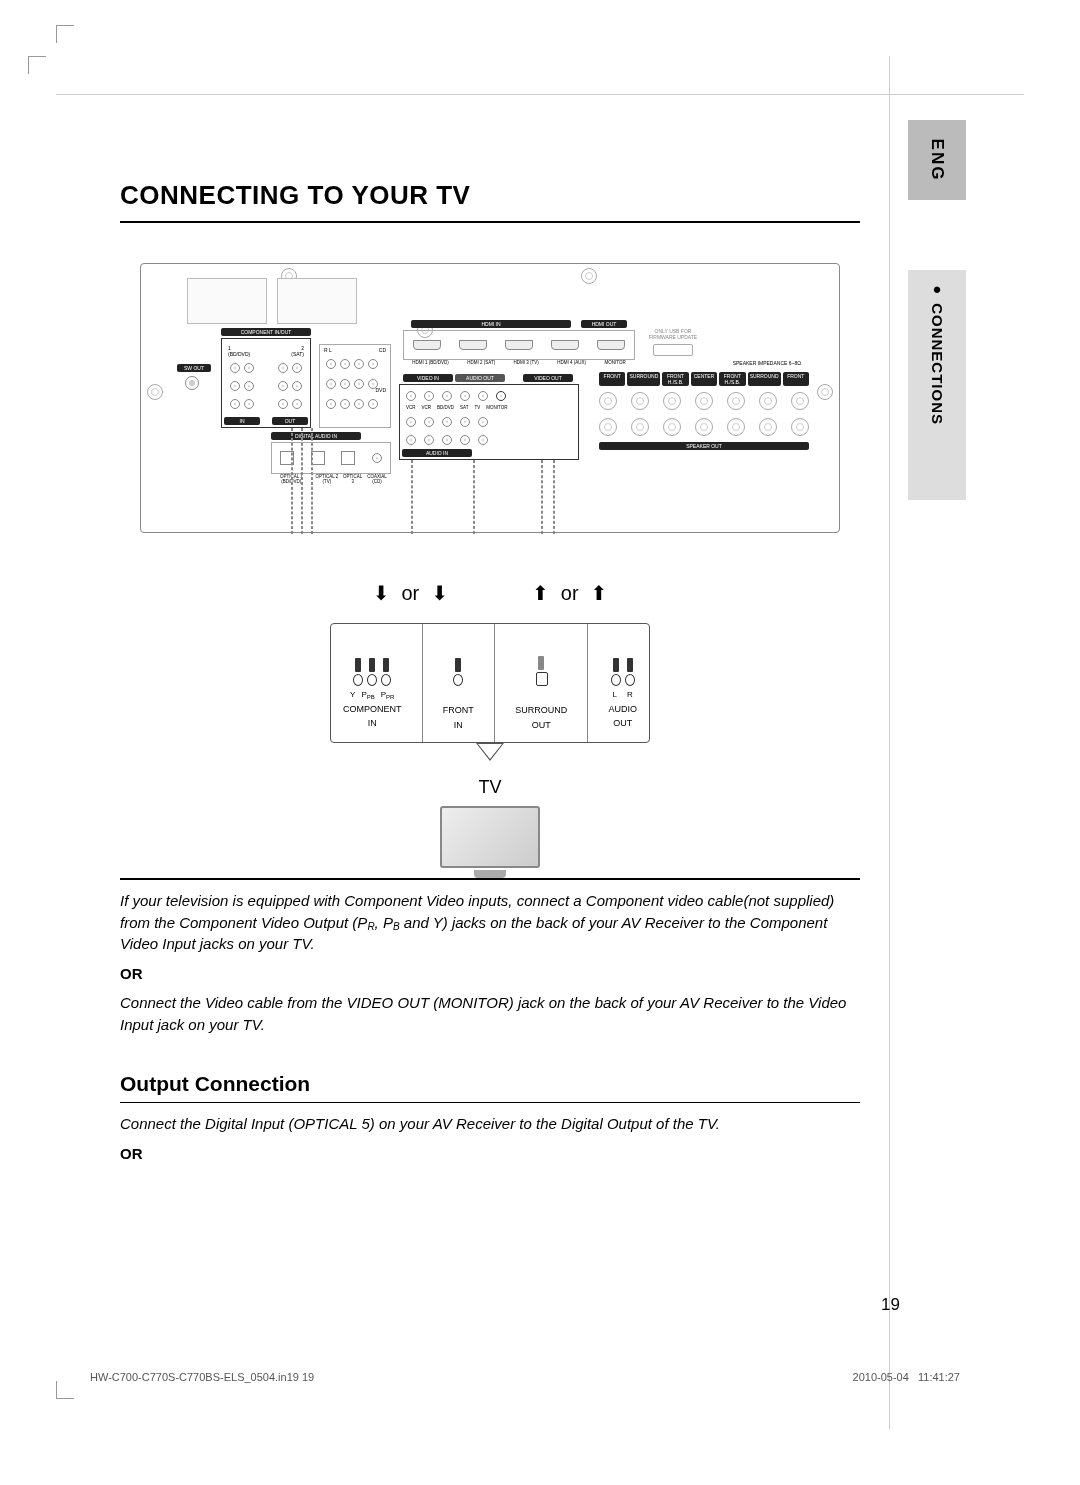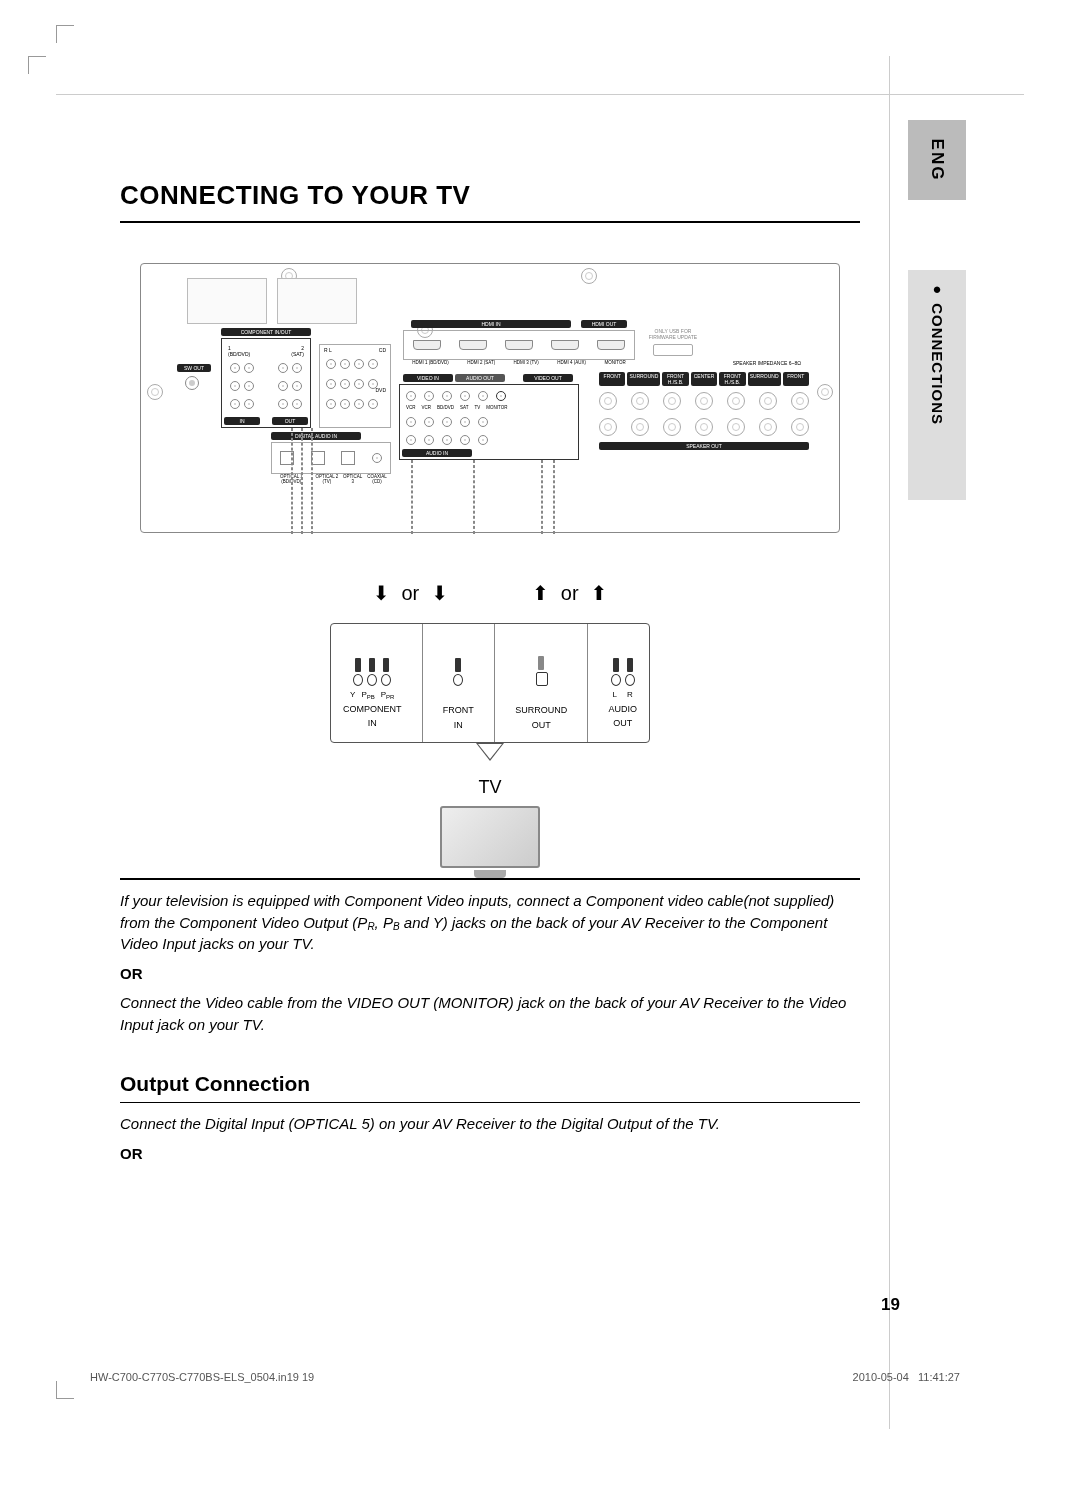--- a/index.html
+++ b/index.html
@@ -58,21 +58,21 @@
   .tv-label { font-size:18px; margin-bottom:8px; }
   .tv-screen { width:100px; height:62px; border:2px solid #888; border-radius:3px; background:linear-gradient(135deg,#eee,#ccc); margin:0 auto; }
   .tv-stand { width:32px; height:8px; background:#aaa; margin:2px auto 0; border-radius:0 0 4px 4px; }
 
   .h2 { font-size: 21px; margin-top: 36px; margin-bottom: 6px; }
   .h2-rule { height:1.5px; background:#000; margin-bottom:10px; }
   .body { font-size: 15px; line-height: 1.45; font-style: italic; }
   .or-word { font-weight:bold; font-size:15px; margin: 10px 0; }
   sub { font-size: 10px; vertical-align: baseline; position:relative; top:2px; }
 
-  .pagenum { position:absolute; right:180px; bottom:170px; font-weight:bold; font-size:17px; }
+  .pagenum { position:absolute; right:180px; bottom:170px; font-weight:normal; font-size:17px; }
 
   .footer-left { position:absolute; left:90px; bottom:102px; font-size:11px; color:#555; }
   .footer-right { position:absolute; right:120px; bottom:102px; font-size:11px; color:#555; }
 
   .tick-left { position:absolute; left:56px; bottom:86px; width:18px; height:1px; background:#999; }
   .tick-left-v { position:absolute; left:56px; bottom:86px; width:1px; height:18px; background:#999; }
   .rule-top { position:absolute; left:56px; right:56px; top:94px; height:1px; background:#ccc; }
   .rule-top-v { position:absolute; top:56px; bottom:56px; right:190px; width:1px; background:#ccc; }
 </style>
 </head>

